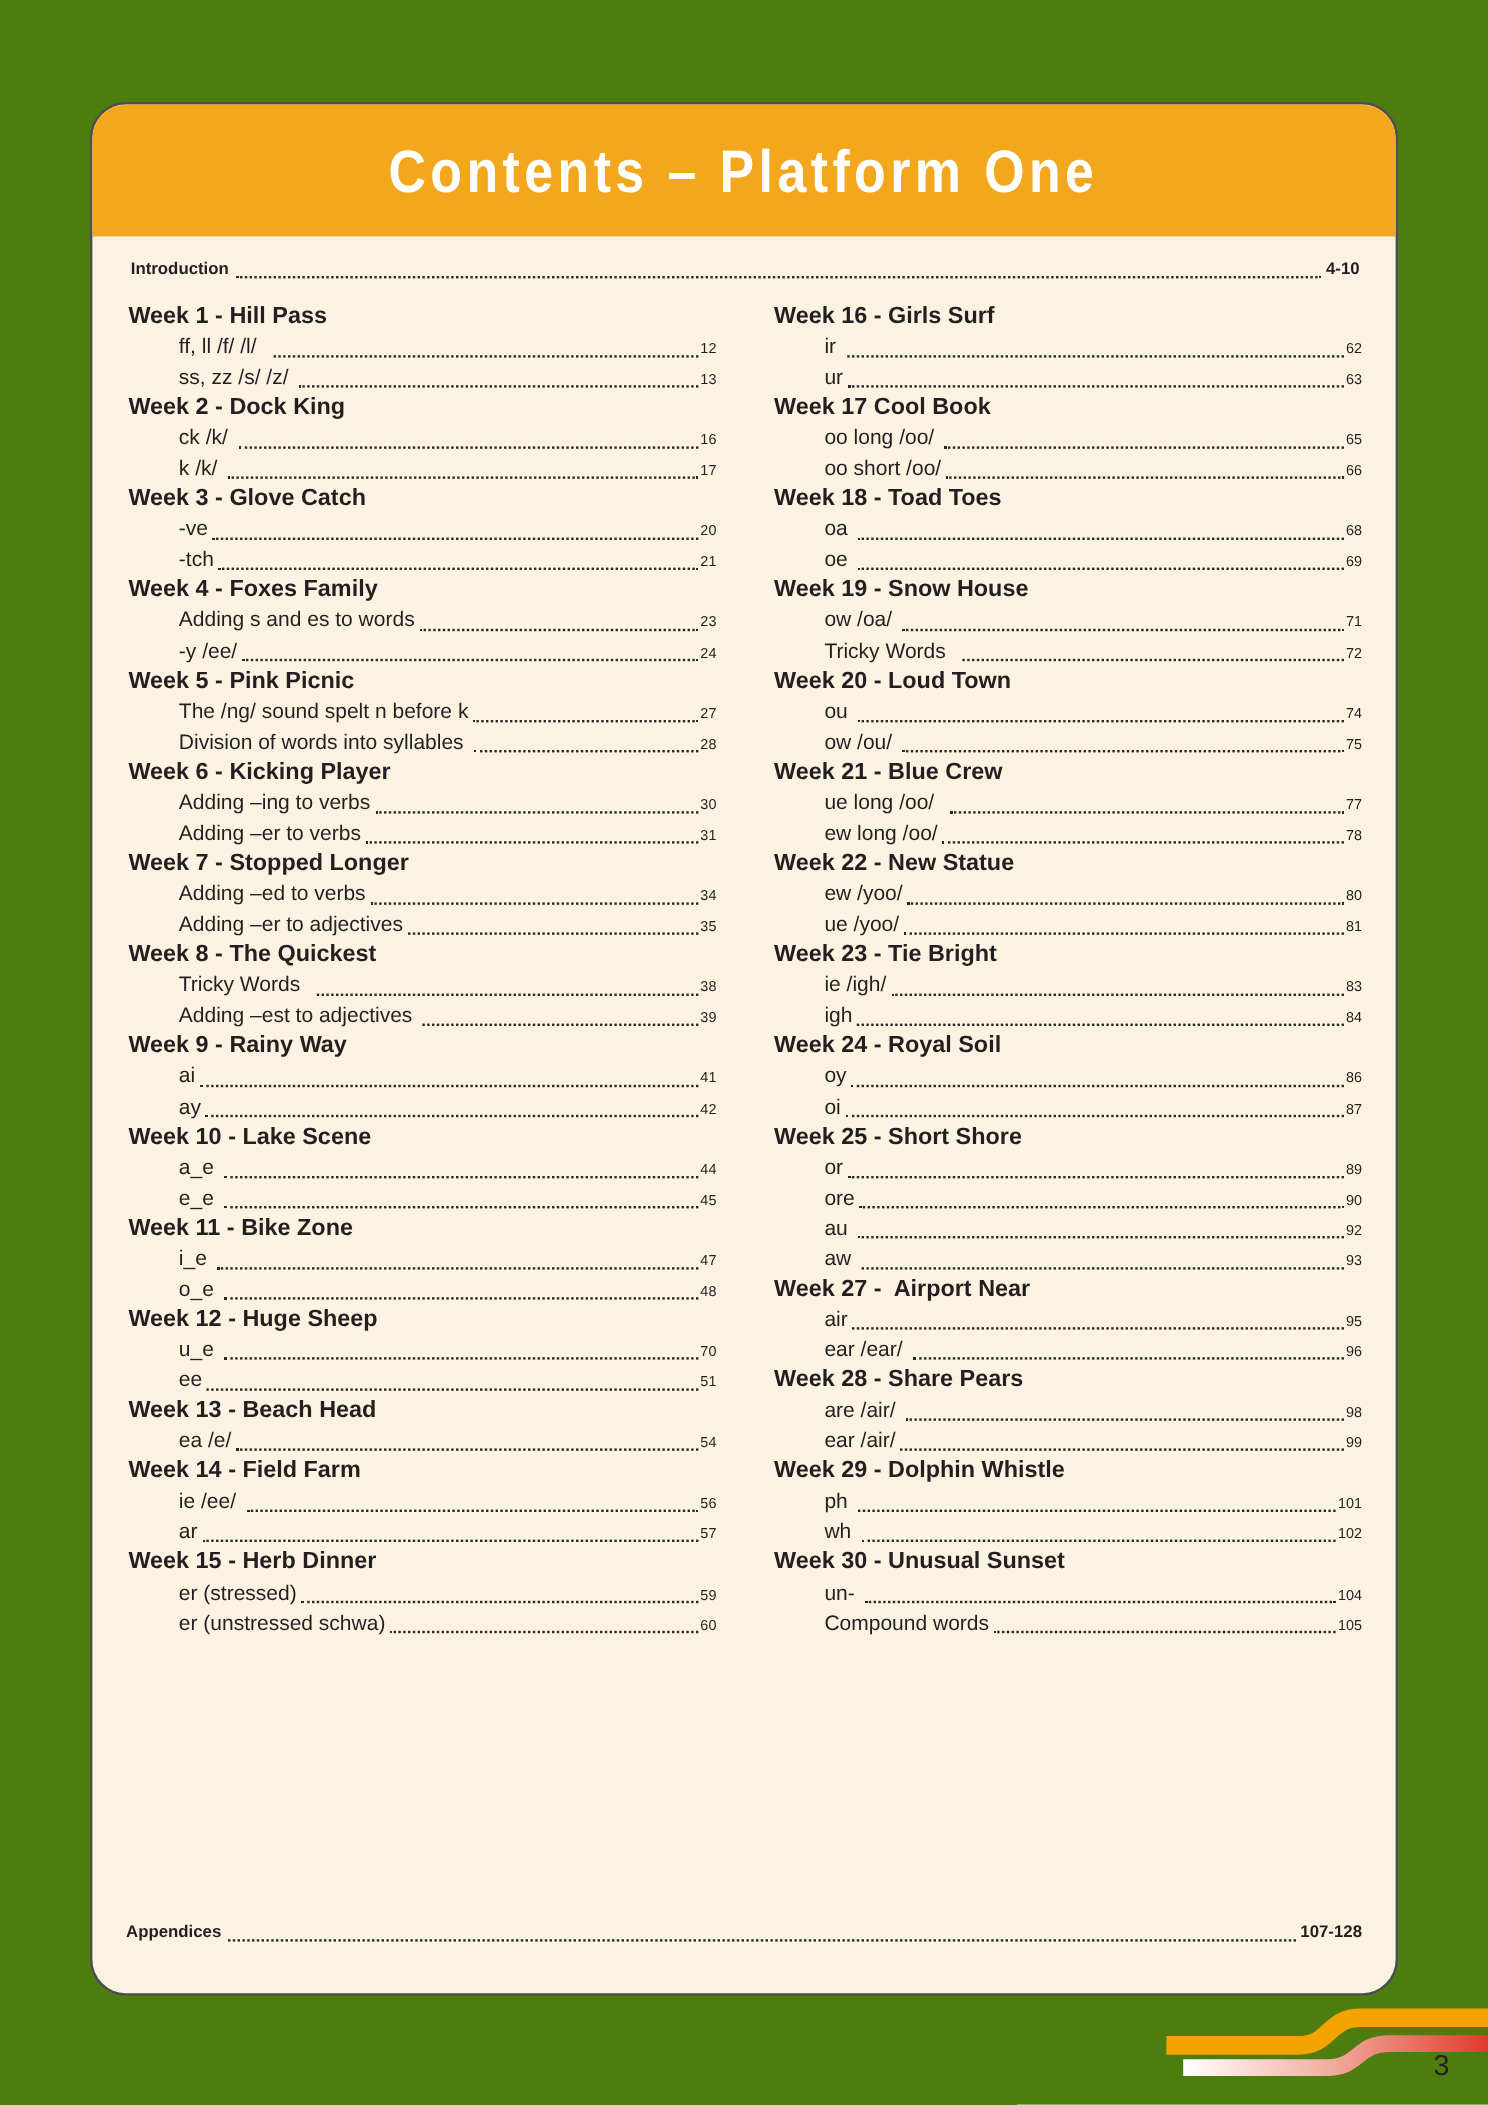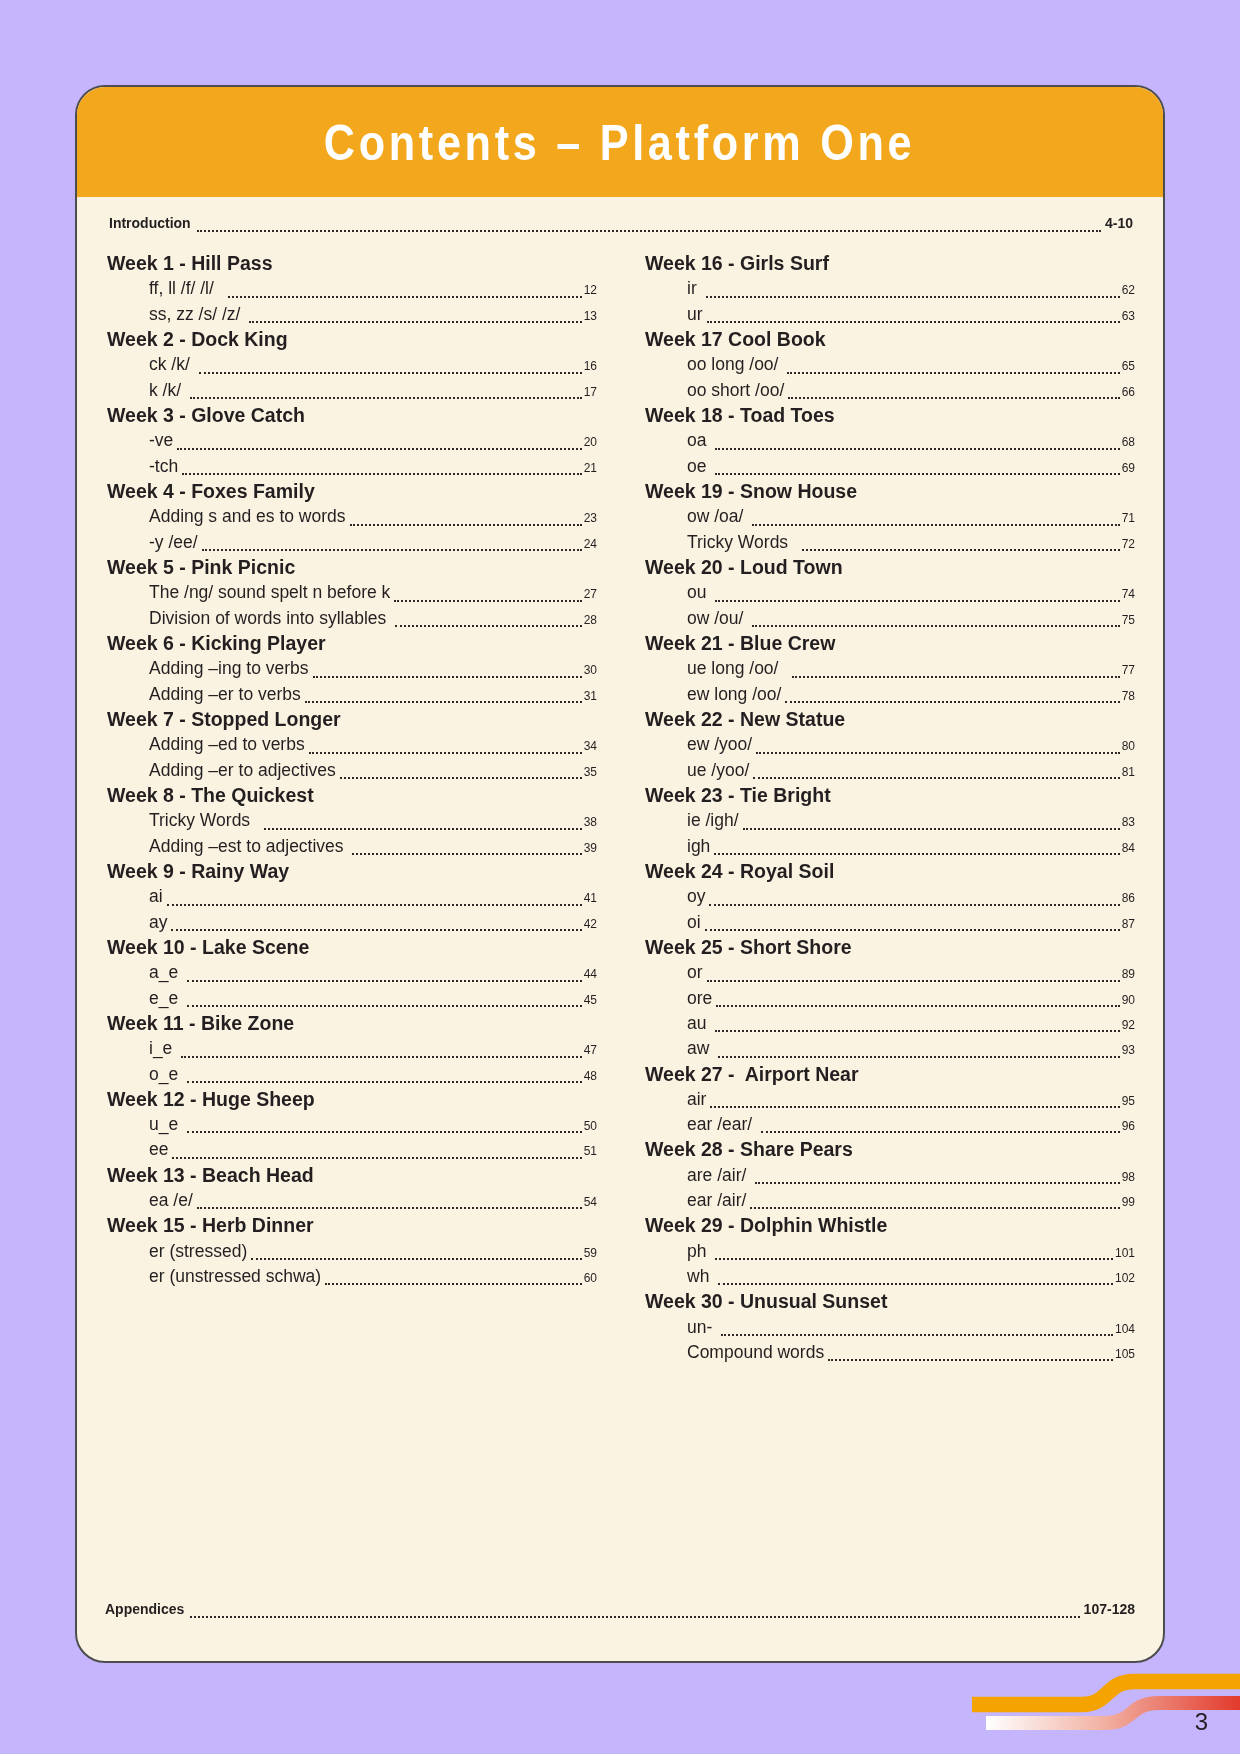--- a/index.html
+++ b/index.html
@@ -1,19 +1,19 @@
 <!DOCTYPE html>
 <html style="--orange: #F2A71D; --cream: #FAF3E2; --border: #4D4D4F; --text: #231F20;"><head>
 <meta charset="utf-8">
 <style>
   html,body{margin:0;padding:0;background:#ffffff;}
   .page{
     position:relative;
     width:1240px;height:1754px;
-    background:#c4b5fd;
+    background:#4d7c0f;
     font-family:"Liberation Sans","DejaVu Sans",sans-serif;
     color:var(--text,#231F20);
     overflow:hidden;
   }
   .panel{
     position:absolute;
     left:75px;top:85px;
     width:1086px;height:1574px;
     background:var(--cream,#FAF3E2);
     border:2px solid var(--border,#4D4D4F);
@@ -256,34 +256,47 @@
               <span class="entry-label"><span class="b">o_e</span><span> </span></span>
               <span class="dots"></span>
               <span class="entry-page">48</span>
             </div>
           </div>
           <div class="week">
             <div class="week-heading">Week 12 - Huge Sheep</div>
             <div class="entry">
               <span class="entry-label"><span class="b">u_e</span><span> </span></span>
               <span class="dots"></span>
-              <span class="entry-page">50</span>
+              <span class="entry-page">70</span>
             </div>
             <div class="entry">
               <span class="entry-label"><span class="b">ee</span></span>
               <span class="dots"></span>
               <span class="entry-page">51</span>
             </div>
           </div>
           <div class="week">
             <div class="week-heading">Week 13 - Beach Head</div>
             <div class="entry">
               <span class="entry-label"><span class="b">ea</span><span> /e/</span></span>
               <span class="dots"></span>
               <span class="entry-page">54</span>
+            </div>
+          </div>
+          <div class="week">
+            <div class="week-heading">Week 14 - Field Farm</div>
+            <div class="entry">
+              <span class="entry-label"><span class="b">ie</span><span> /ee/ </span></span>
+              <span class="dots"></span>
+              <span class="entry-page">56</span>
+            </div>
+            <div class="entry">
+              <span class="entry-label"><span class="b">ar</span></span>
+              <span class="dots"></span>
+              <span class="entry-page">57</span>
             </div>
           </div>
           <div class="week">
             <div class="week-heading">Week 15 - Herb Dinner</div>
             <div class="entry">
               <span class="entry-label"><span class="b">er</span><span> (stressed)</span></span>
               <span class="dots"></span>
               <span class="entry-page">59</span>
             </div>
             <div class="entry">

